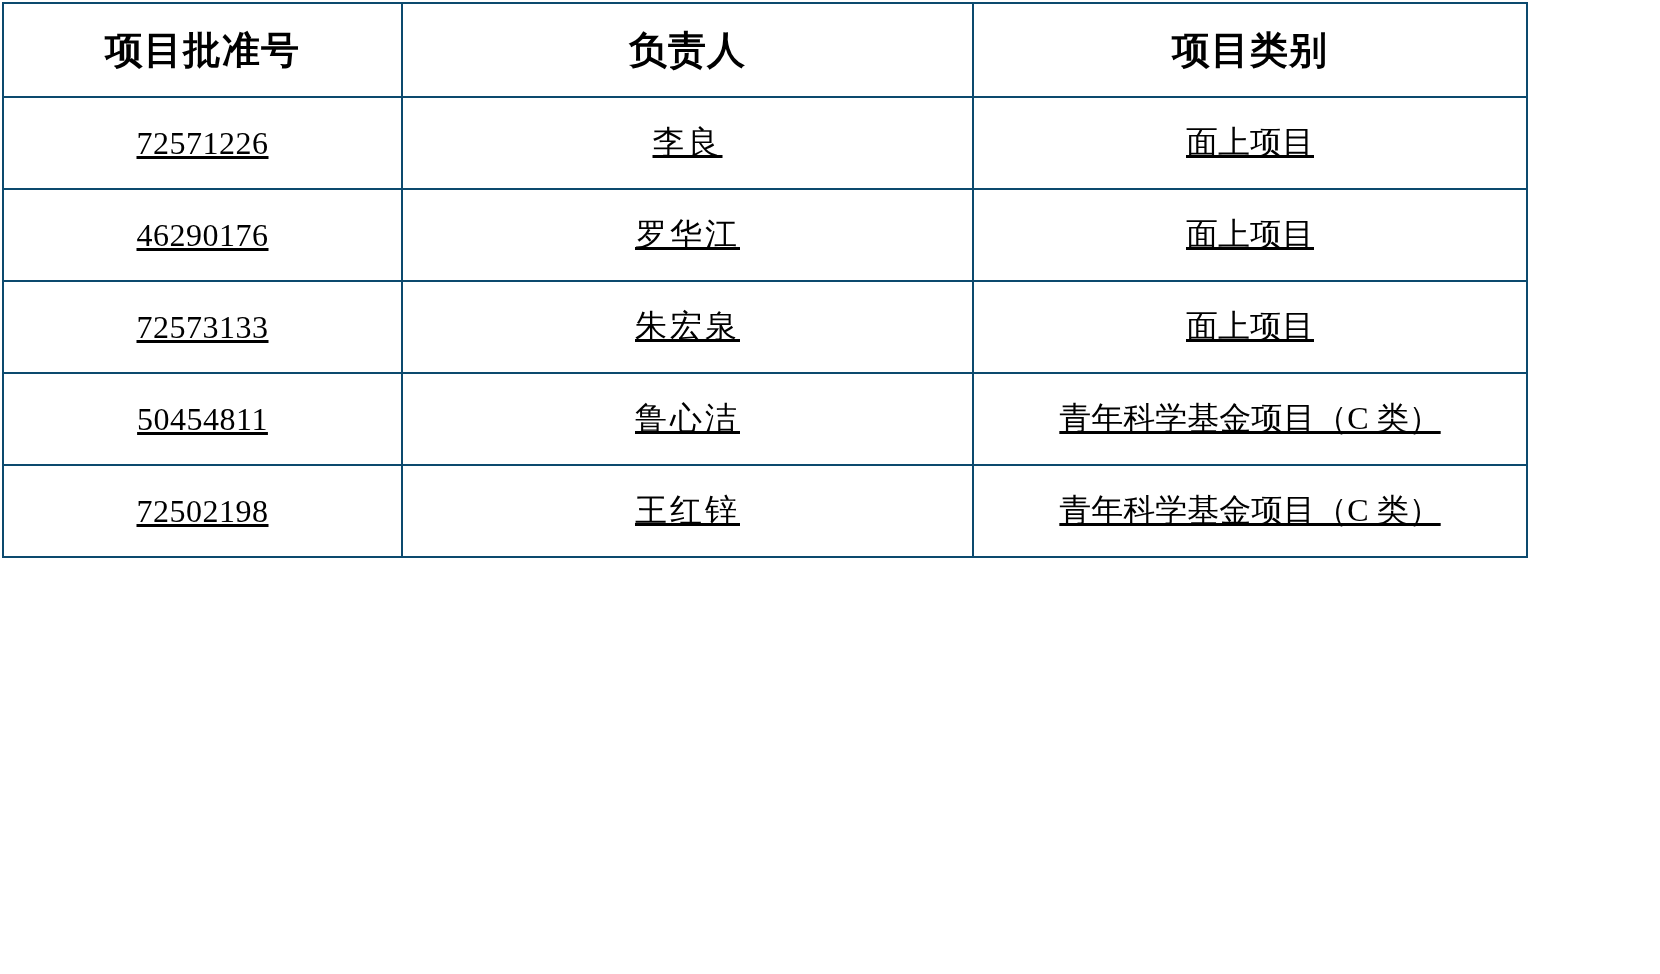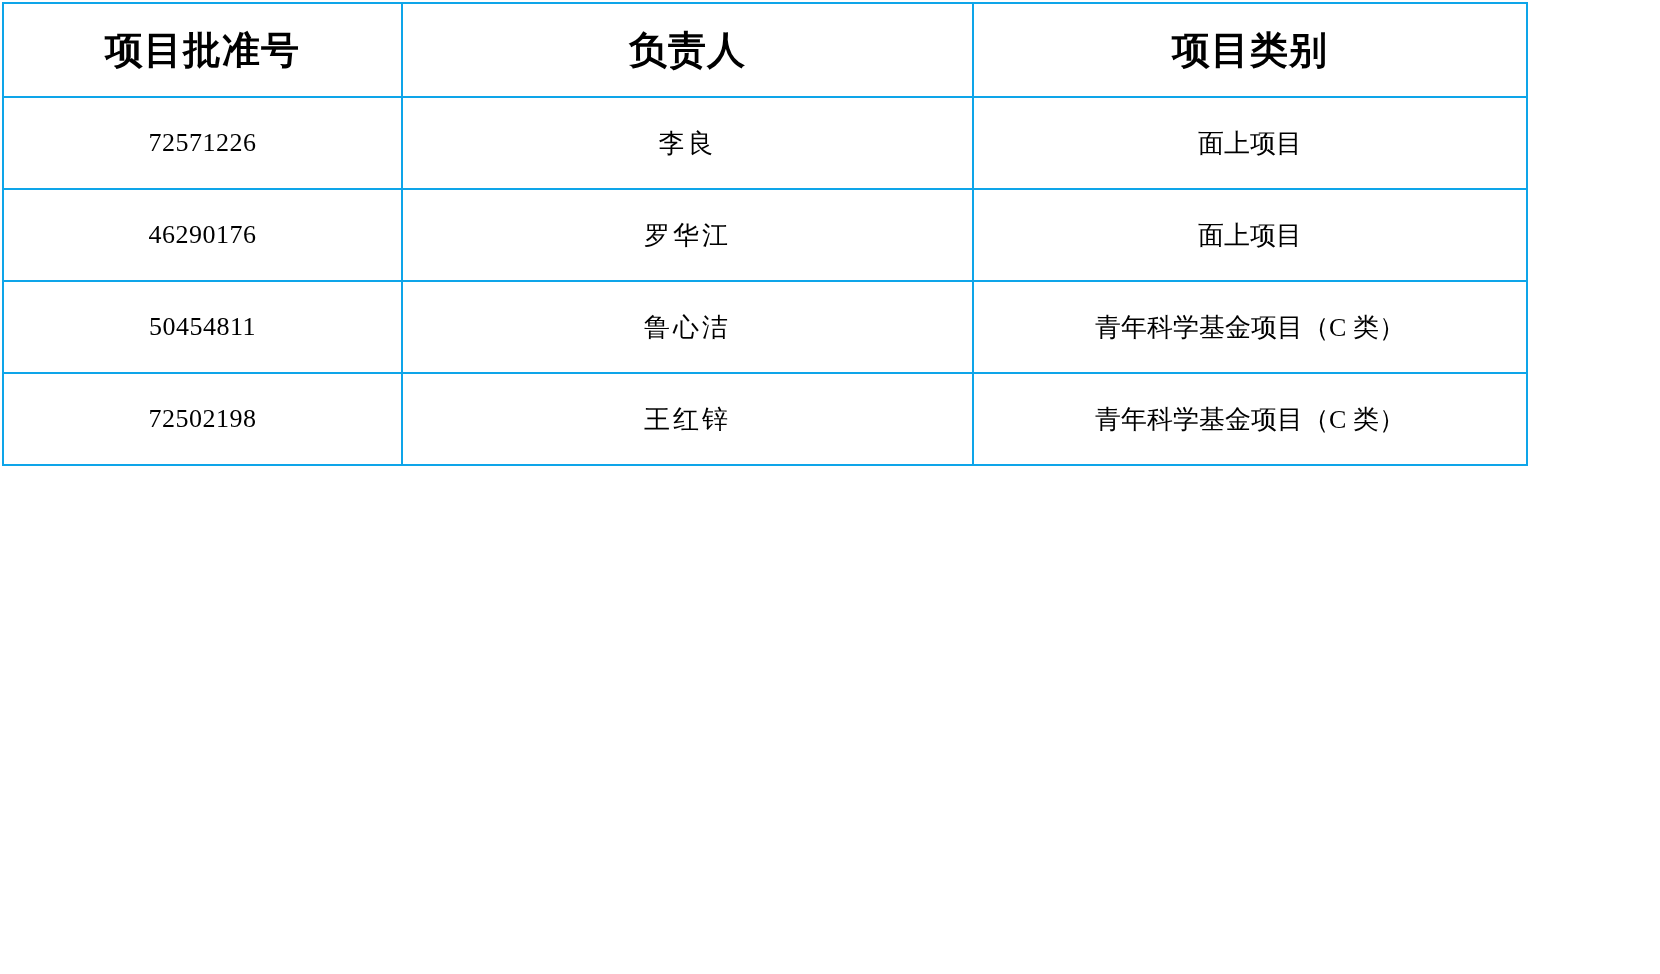--- a/index.html
+++ b/index.html
@@ -24,35 +24,36 @@
     border-collapse: collapse;
     table-layout: fixed;
     width: 1524px;
     margin: 2px 0 0 2px;
   }
   table.grant-table col.c1 { width: 399px; }
   table.grant-table col.c2 { width: 571px; }
   table.grant-table col.c3 { width: 554px; }
   table.grant-table th,
   table.grant-table td {
-    border: 2px solid #0ea5e9;
+    border: 2px solid #0c4a6e;
     text-align: center;
     vertical-align: middle;
     padding: 0;
     font-weight: normal;
   }
   table.grant-table thead th {
     height: 92px;
     font-size: 38px;
     font-weight: bold;
     letter-spacing: 1px;
   }
   table.grant-table tbody td {
     height: 90px;
-    font-size: 26px;
+    font-size: 32px;
+    text-decoration: underline;
   }
   td.code-cell {
     font-size: 36px;
     letter-spacing: 0.5px;
   }
   td.name-cell {
     font-size: 37px;
     letter-spacing: 3px;
   }
   td.cat-cell {
@@ -82,20 +83,25 @@
         <td class="code-cell">72571226</td>
         <td class="name-cell">李良</td>
         <td class="cat-cell">面上项目</td>
       </tr>
       <tr>
         <td class="code-cell">46290176</td>
         <td class="name-cell">罗华江</td>
         <td class="cat-cell">面上项目</td>
       </tr>
       <tr>
+        <td class="code-cell">72573133</td>
+        <td class="name-cell">朱宏泉</td>
+        <td class="cat-cell">面上项目</td>
+      </tr>
+      <tr>
         <td class="code-cell">50454811</td>
         <td class="name-cell">鲁心洁</td>
         <td class="cat-cell">青年科学基金项目（C 类）</td>
       </tr>
       <tr>
         <td class="code-cell">72502198</td>
         <td class="name-cell">王红锌</td>
         <td class="cat-cell">青年科学基金项目（C 类）</td>
       </tr>
     </tbody>

